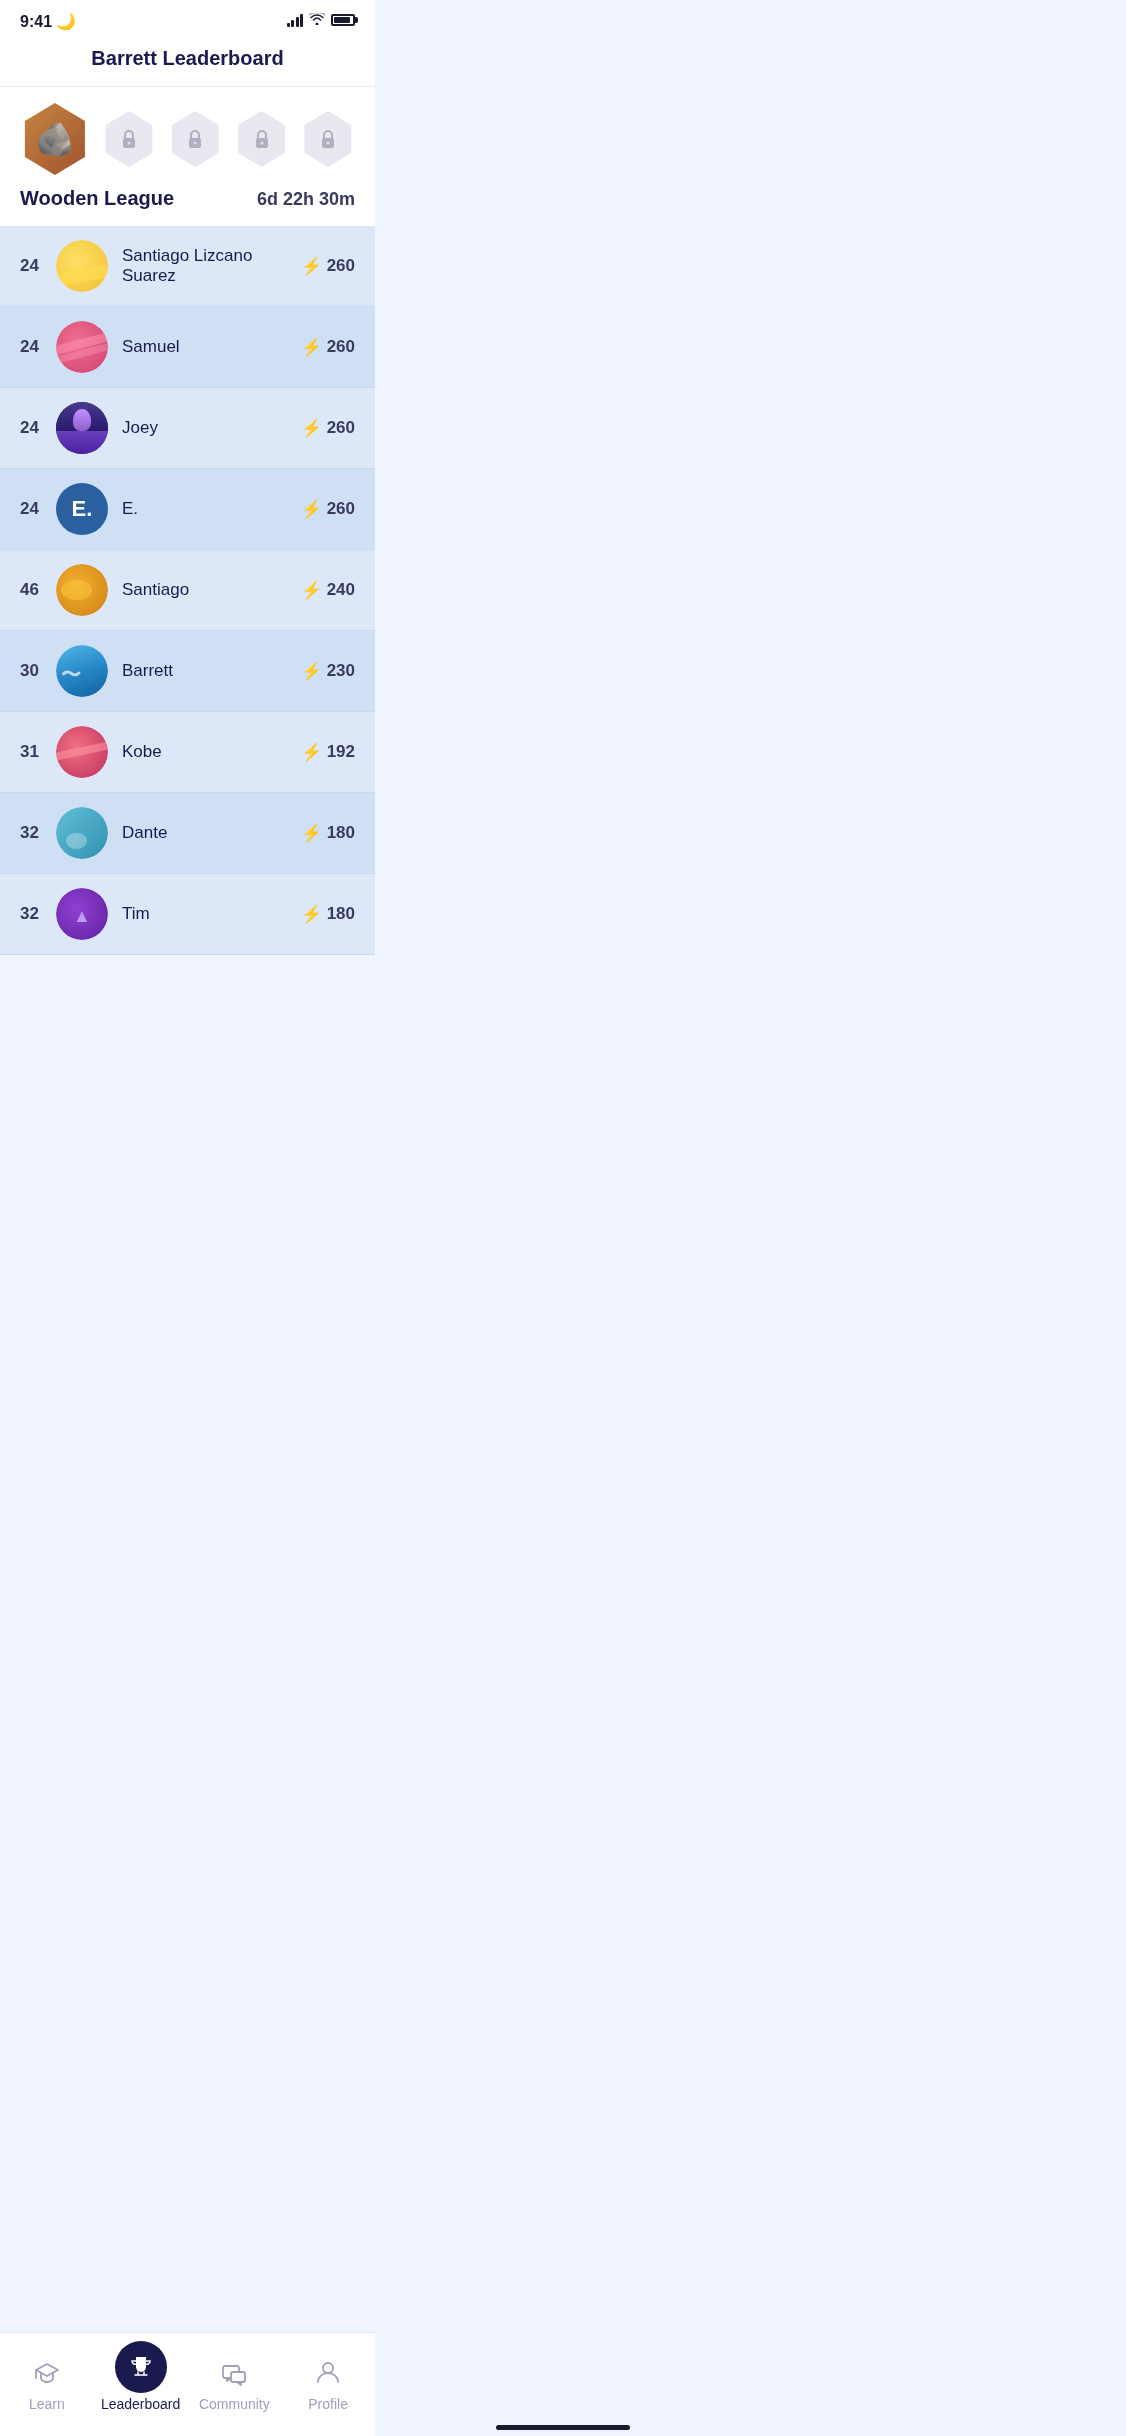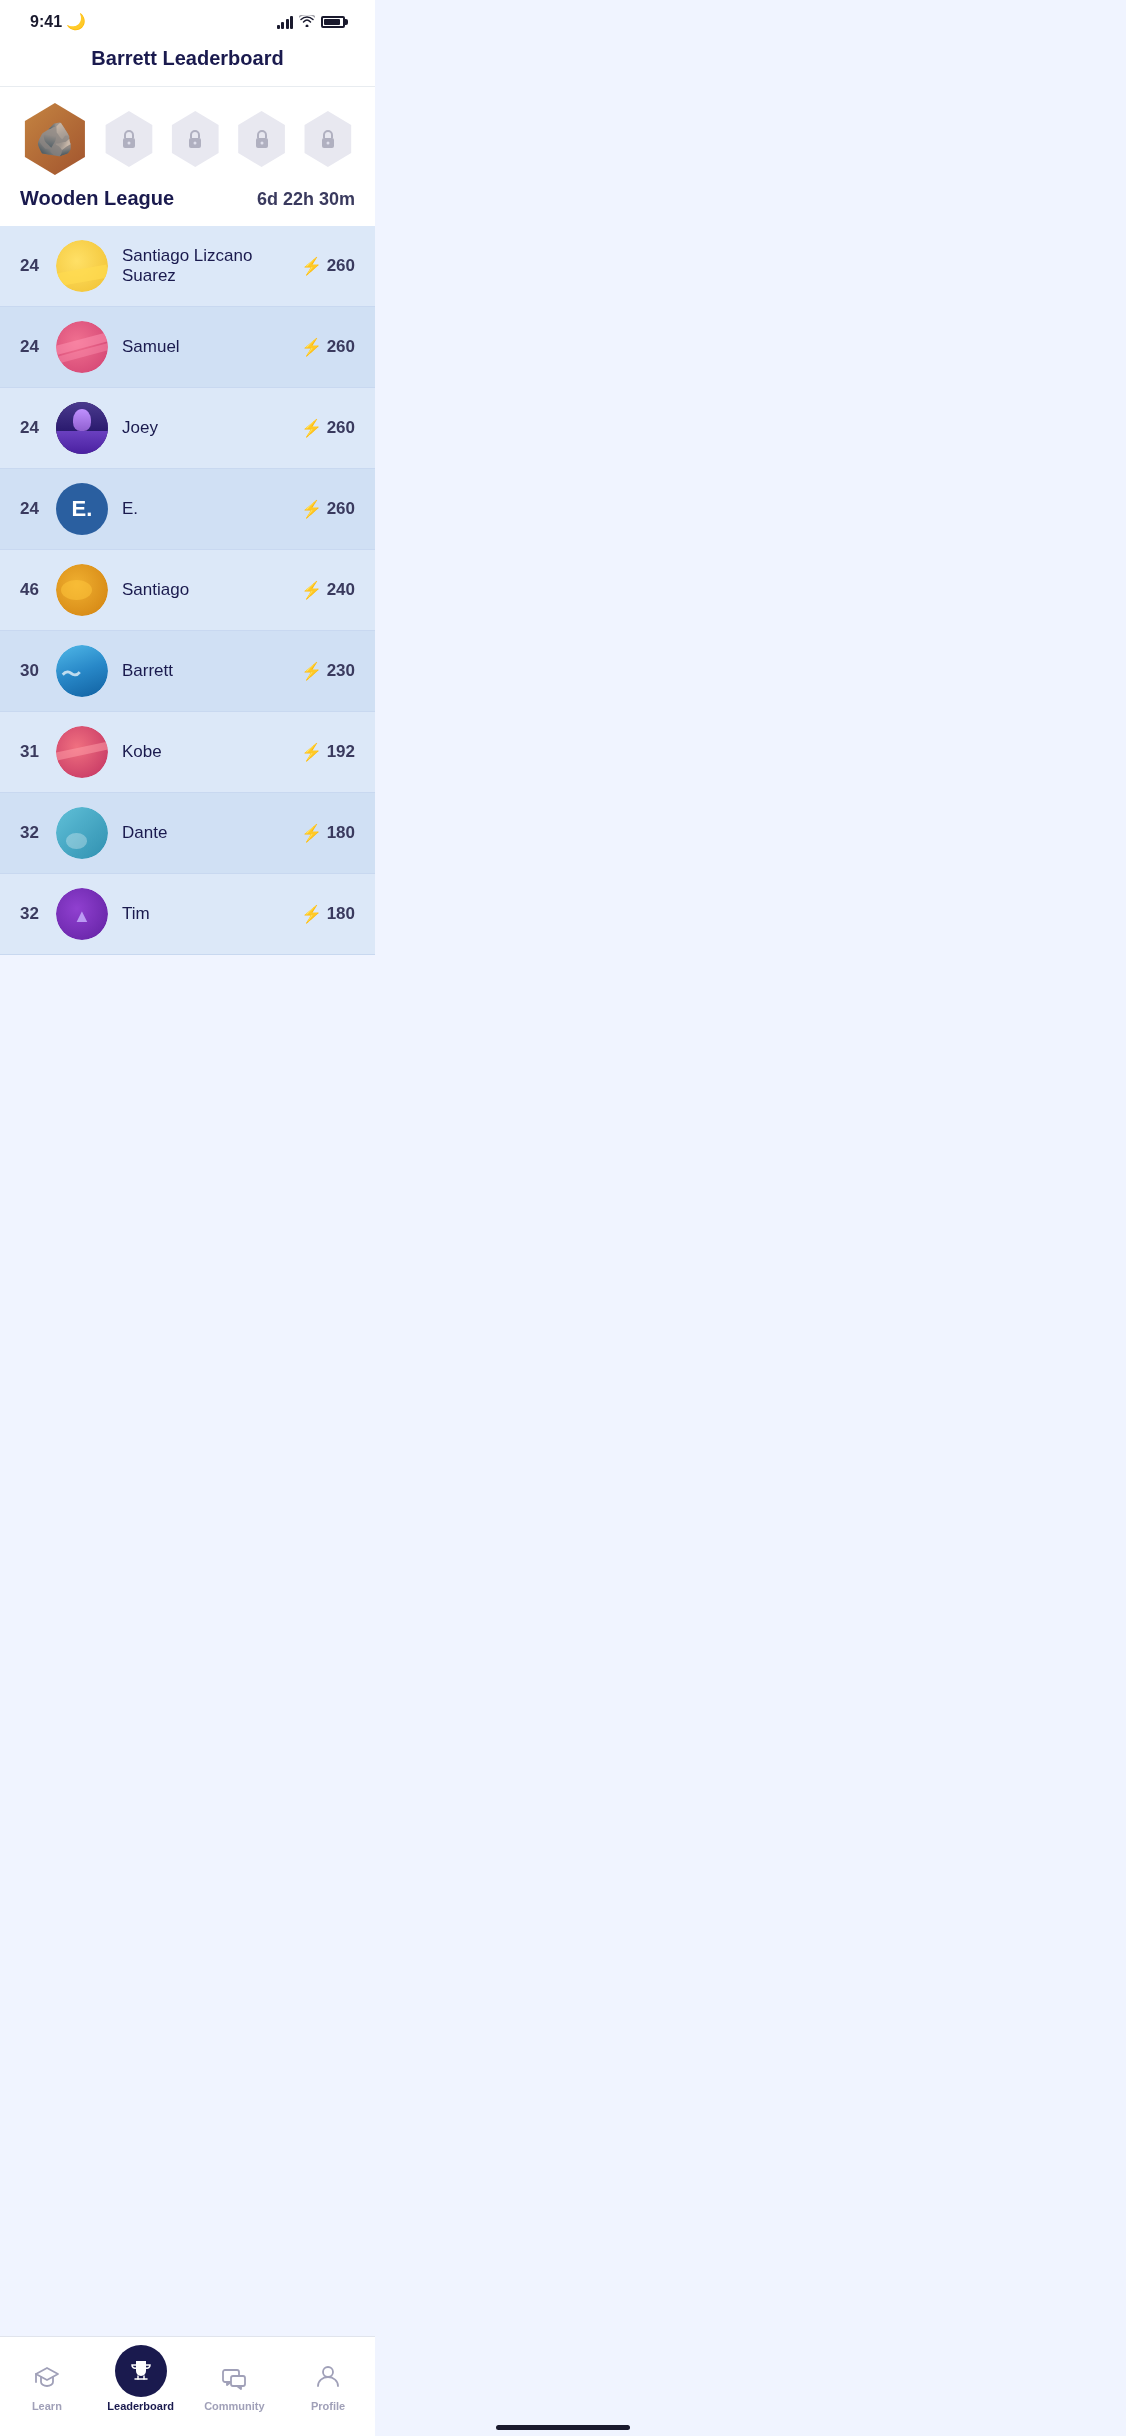--- a/index.html
+++ b/index.html
@@ -9,24 +9,24 @@
       width: 375px;
       min-height: 812px;
       background: #f0f4ff;
       font-family: -apple-system, BlinkMacSystemFont, 'Segoe UI', sans-serif;
       overflow-x: hidden;
     }
 
     
     .status-bar {
       background: #fff;
-      padding: 12px 30px 8px;
+      padding: 12px 20px 8px;
       display: flex;
       justify-content: space-between;
-      align-items: center;
+      align-items: flex-start;
     }
     .status-time {
       font-size: 16px;
       font-weight: 700;
       color: #1a1a2e;
     }
     .status-icons {
       display: flex;
       align-items: center;
       gap: 6px;
@@ -347,23 +347,23 @@
       align-items: center;
       gap: 4px;
       flex: 1;
       cursor: pointer;
     }
     .nav-icon {
       font-size: 24px;
       color: #a0a0b8;
     }
     .nav-label {
-      font-size: 11px;
+      font-size: 14px;
       color: #a0a0b8;
-      font-weight: 700;
+      font-weight: 400;
     }
     .nav-label-active {
       color: #1a1a4e;
     }
 
     .home-indicator {
       width: 134px;
       height: 5px;
       background: #1a1a2e;
       border-radius: 3px;

